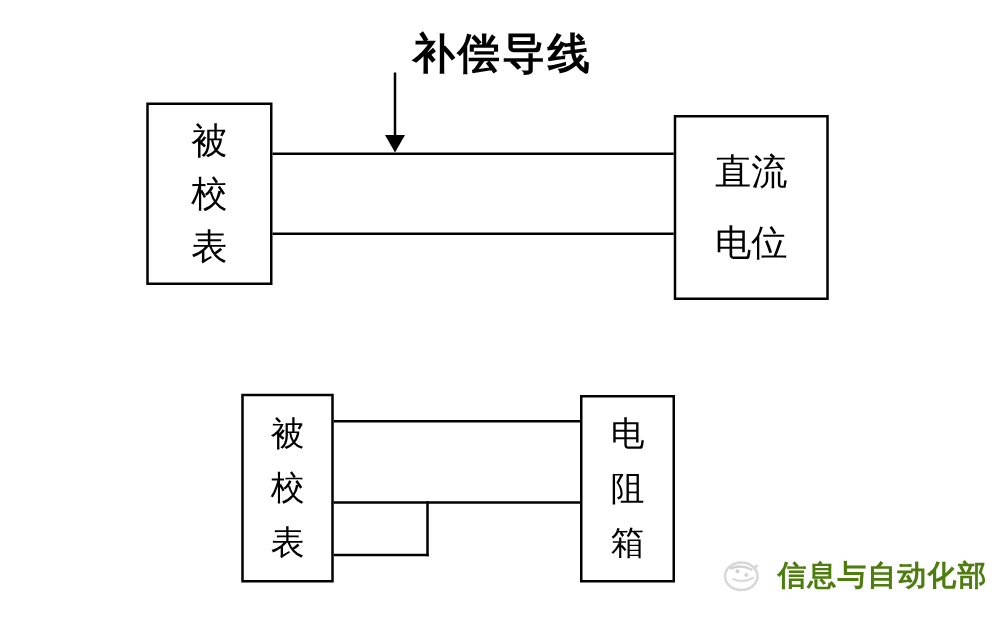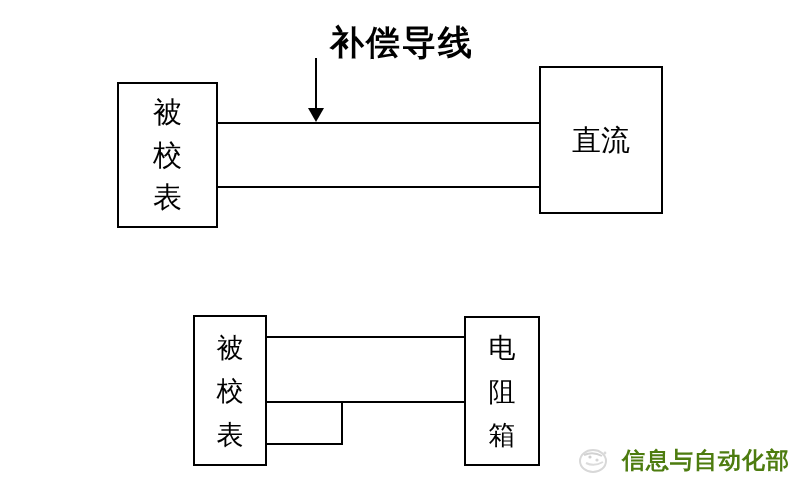--- a/index.html
+++ b/index.html
@@ -25,21 +25,21 @@
     justify-content: space-evenly;
     align-items: center;
     box-sizing: border-box;
     color: #000000;
     font-family: "DejaVu Serif", "Liberation Serif", serif;
     text-align: center;
   }
   .dbox span { display: block; line-height: 1; white-space: nowrap; }
 
   #top-left-box    { left: 117px; top: 82px;  width: 101px; height: 146px; font-size: 29px; }
-  #top-right-box   { left: 539px; top: 66px;  width: 124px; height: 148px; font-size: 29px; }
+  #top-right-box   { left: 539px; top: 92px;  width: 124px; height: 148px; font-size: 29px; }
   #bottom-left-box { left: 193px; top: 315px; width: 74px;  height: 151px; font-size: 27px; }
   #bottom-right-box{ left: 464px; top: 316px; width: 76px;  height: 150px; font-size: 27px; }
 
   
   .hline, .vline {
     position: absolute;
     background: #000000;
   }
   .hline { height: 2px; }
   .vline { width: 2px; }
@@ -111,20 +111,21 @@
   <div id="arrow-head"></div>
 
   <div class="dbox" id="top-left-box">
     <span>被</span>
     <span>校</span>
     <span>表</span>
   </div>
 
   <div class="dbox" id="top-right-box">
     <span>直流</span>
+    <span>电位</span>
   </div>
 
   <div class="hline" id="top-wire-1"></div>
   <div class="hline" id="top-wire-2"></div>
 
   <div class="dbox" id="bottom-left-box">
     <span>被</span>
     <span>校</span>
     <span>表</span>
   </div>

